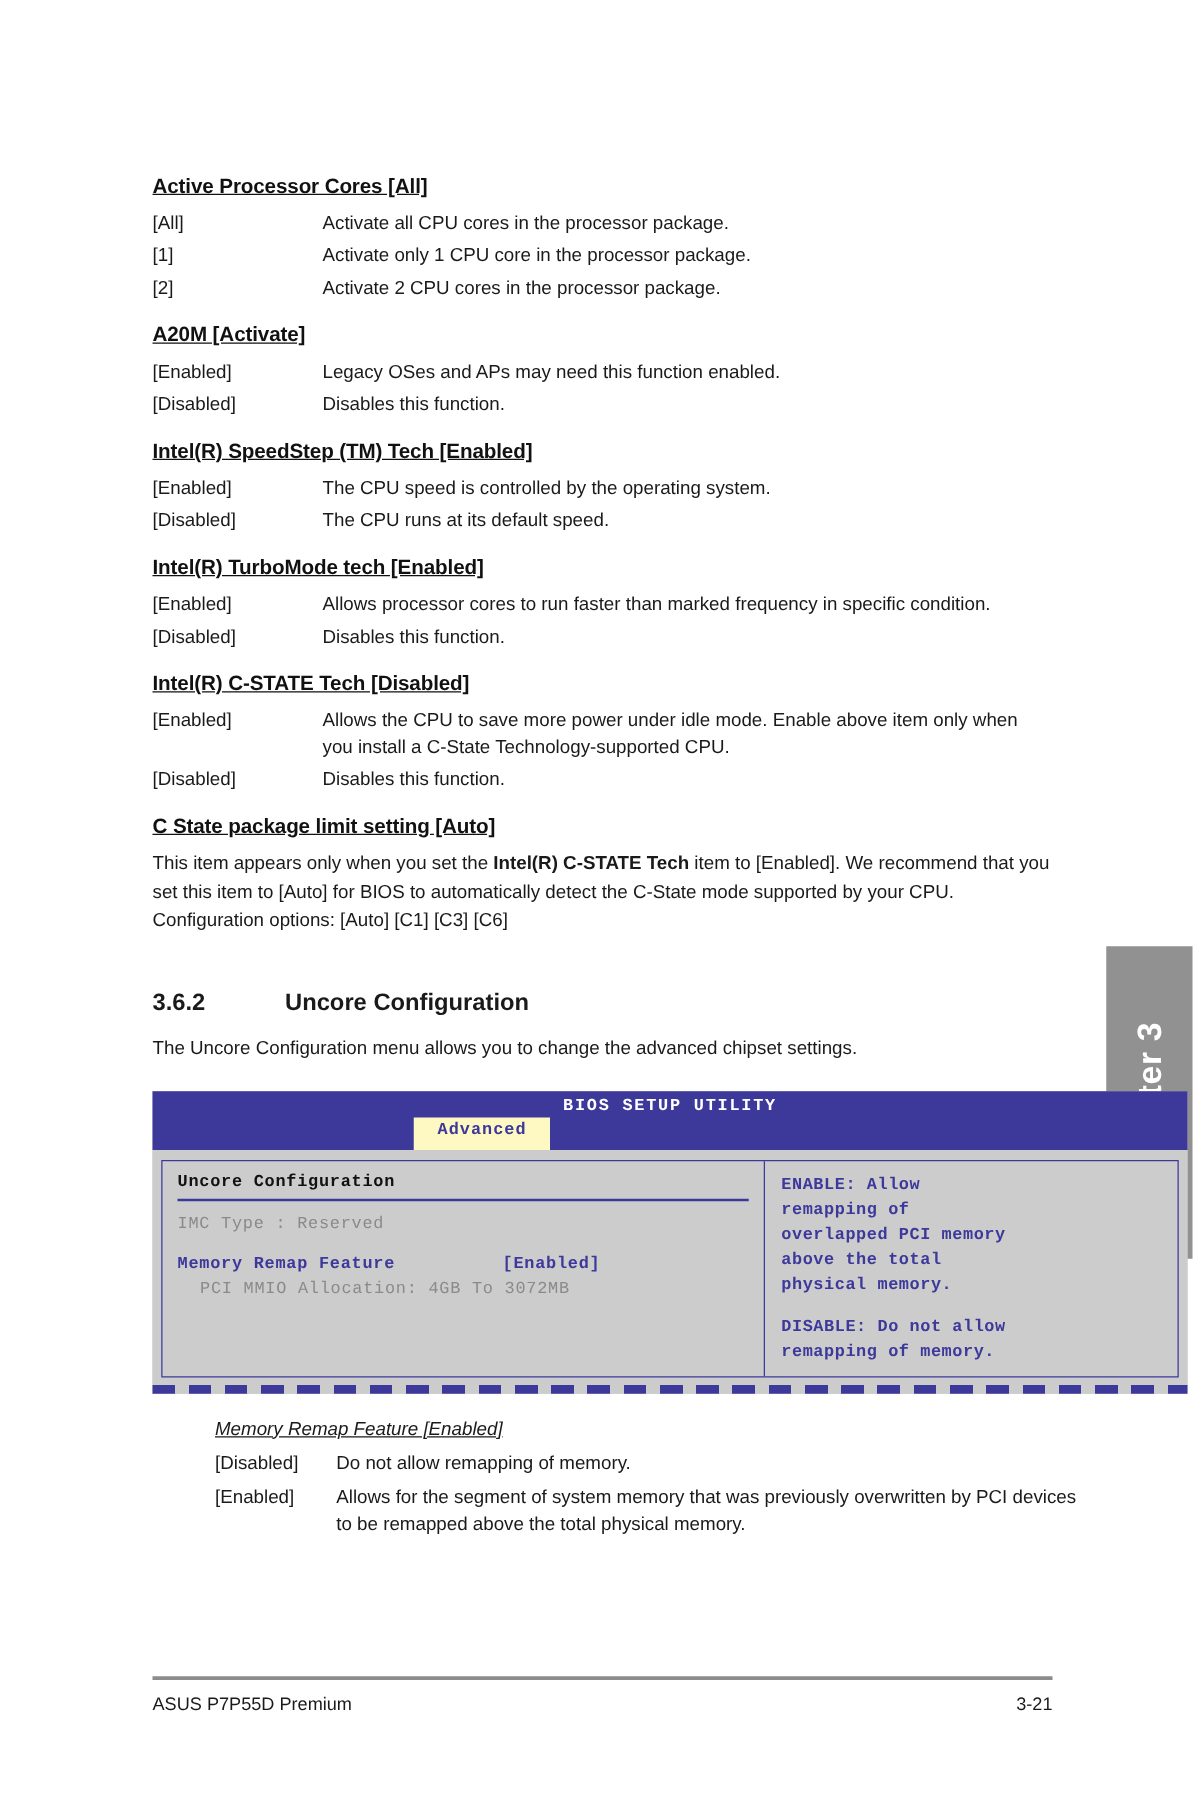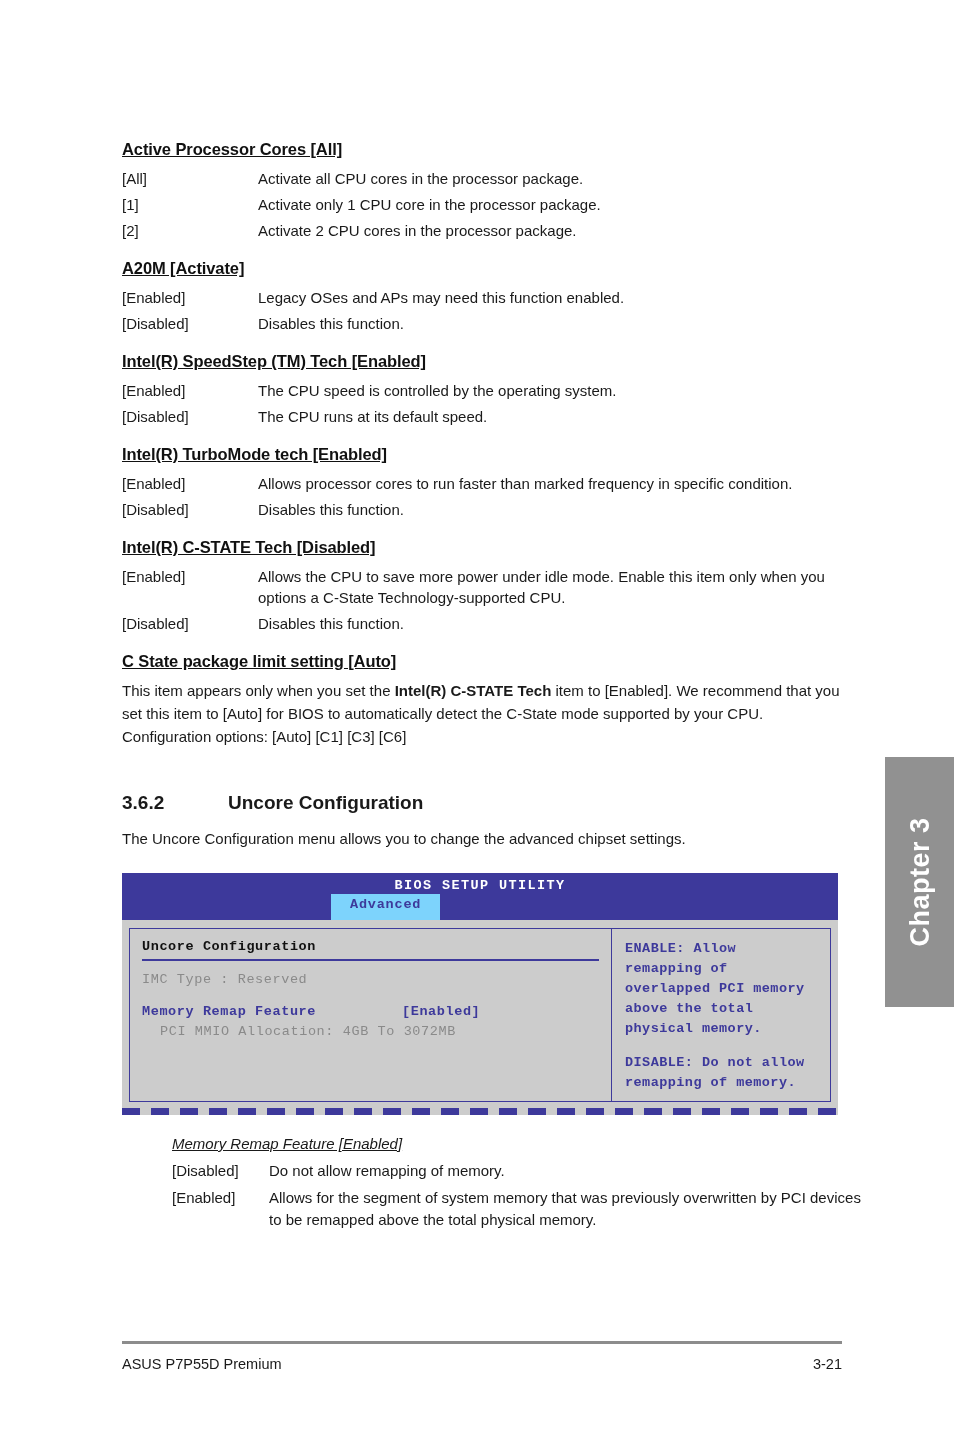--- a/index.html
+++ b/index.html
@@ -98,21 +98,21 @@
   }
   .sec-intro {
     font-size: 15px;
     line-height: 1.5;
     margin: 0 0 22px 0;
   }
 
   
   .bios {
     position: relative;
-    width: 716px;
+    width: 828px;
     background: #cccccc;
     font-family: "Liberation Mono", "DejaVu Sans Mono", monospace;
   }
   .bios-titlebar {
     position: relative;
     height: 47px;
     background: #3d399b;
   }
   .bios-title {
     position: absolute;
@@ -123,21 +123,21 @@
     font-size: 13.5px;
     font-weight: bold;
     letter-spacing: 1.4px;
   }
   .bios-tab {
     position: absolute;
     left: 209px;
     top: 21px;
     height: 26px;
     padding: 3px 19px 0 19px;
-    background: #7dd3fc;
+    background: #fef9c3;
     color: #3d399b;
     font-size: 13.5px;
     font-weight: bold;
     letter-spacing: 0.8px;
     box-sizing: border-box;
   }
 
   .bios-body {
     display: flex;
     background: #cccccc;
@@ -324,21 +324,21 @@
       <div class="opt-row">
         <div class="opt-key">[Disabled]</div>
         <div class="opt-desc">Disables this function.</div>
       </div>
     </div>
 
     <div class="block">
       <h3 class="sec-title">Intel(R) C-STATE Tech [Disabled]</h3>
       <div class="opt-row">
         <div class="opt-key">[Enabled]</div>
-        <div class="opt-desc">Allows the CPU to save more power under idle mode. Enable this item only when you options a C-State Technology-supported CPU.</div>
+        <div class="opt-desc">Allows the CPU to save more power under idle mode. Enable above item only when you install a C-State Technology-supported CPU.</div>
       </div>
       <div class="opt-row">
         <div class="opt-key">[Disabled]</div>
         <div class="opt-desc">Disables this function.</div>
       </div>
     </div>
 
     <div class="block">
       <h3 class="sec-title">C State package limit setting [Auto]</h3>
       <p class="para"><span>This item appears only when you set the </span><b>Intel(R) C-STATE Tech</b><span> item to [Enabled]. We recommend that you set this item to [Auto] for BIOS to automatically detect the C-State mode supported by your CPU. Configuration options: [Auto] [C1] [C3] [C6]</span></p>

